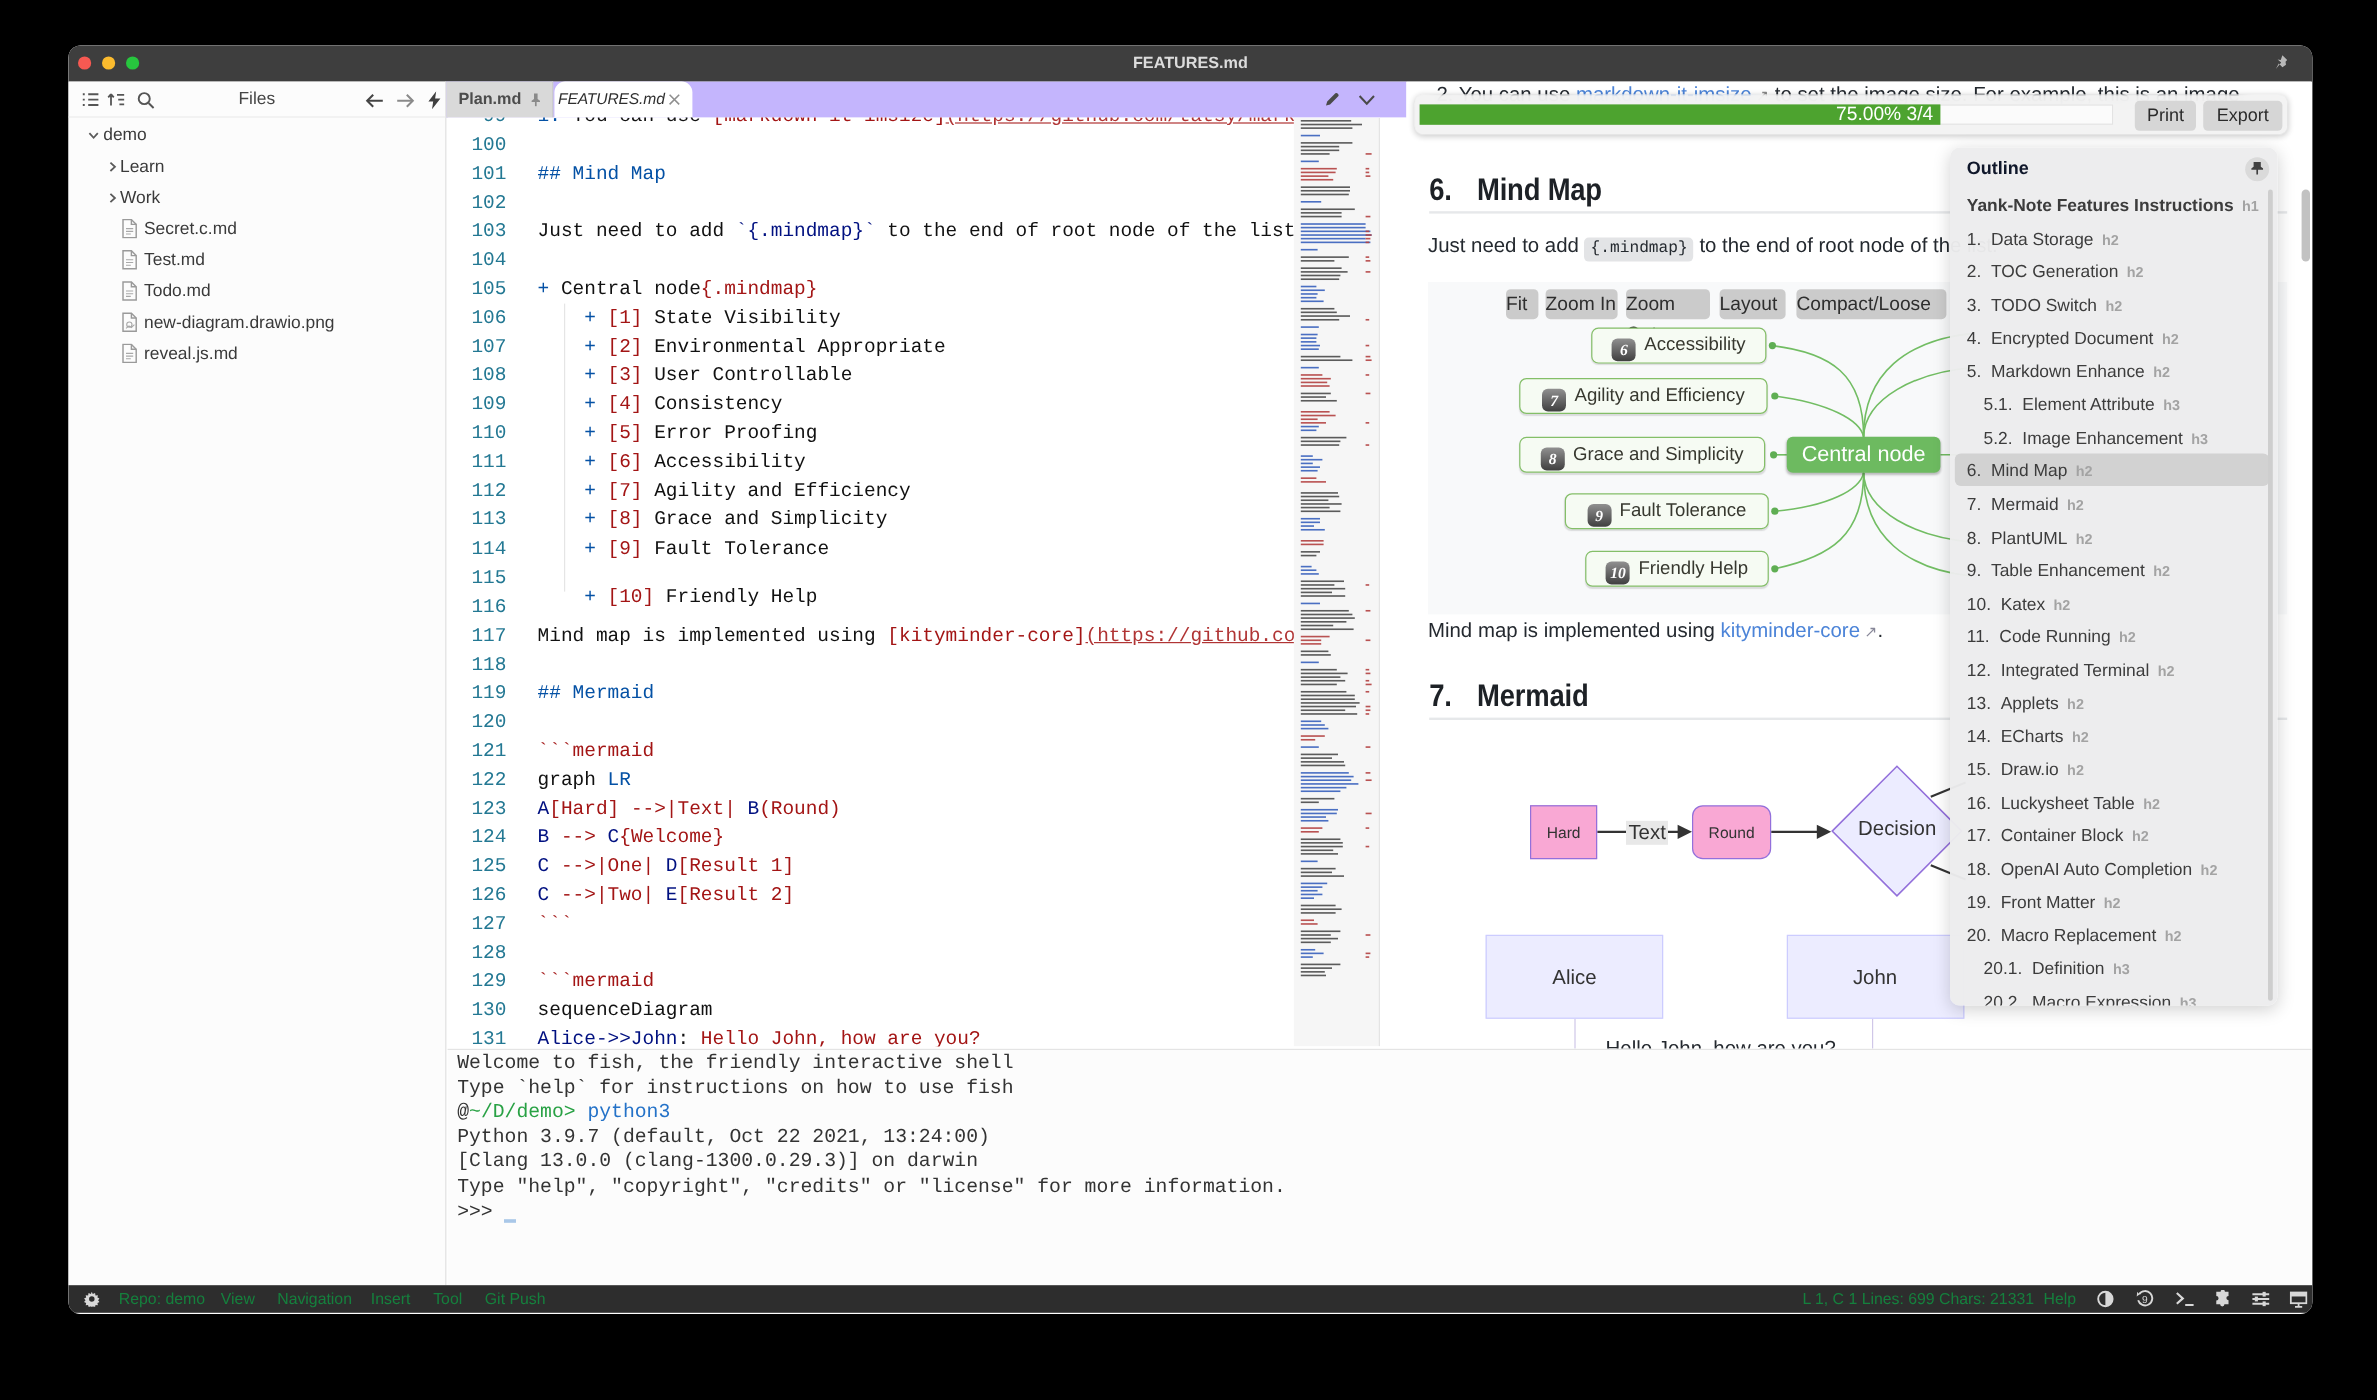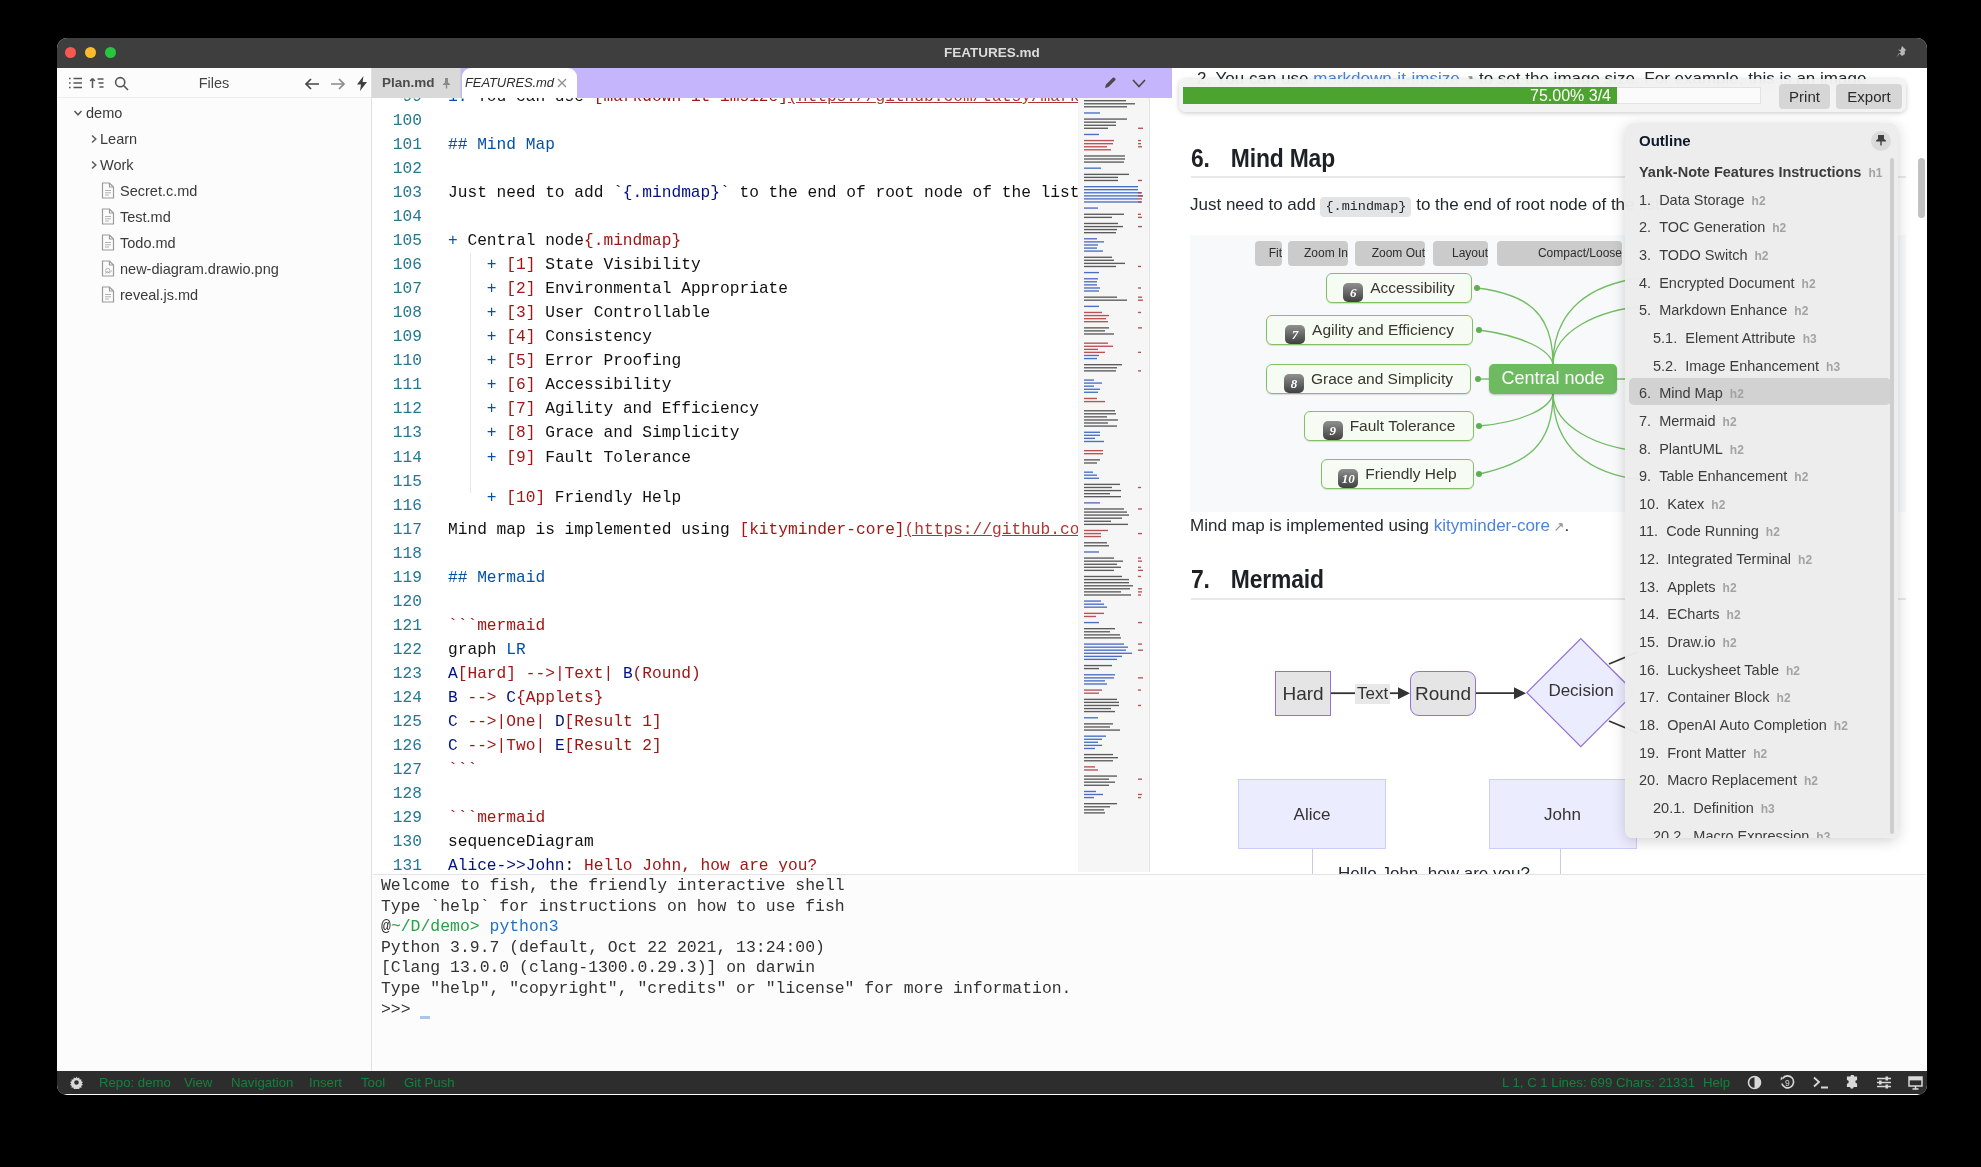--- a/index.html
+++ b/index.html
@@ -32,28 +32,28 @@
 .kr{color:#a31515;}  
 .ku{color:#b03434;text-decoration:underline;} 
 
 .preview{position:absolute;left:1115px;top:30px;width:754px;height:806px;background:#fff;overflow:hidden;}
 .pv-h2{position:absolute;font-size:26px;font-weight:bold;color:#1d2126;letter-spacing:-0.2px;transform:scaleX(0.88);transform-origin:0 50%;}
 .pv-hr{position:absolute;height:2px;background:#e6e8ea;}
 .pv-p{position:absolute;font-size:17px;color:#24292f;white-space:nowrap;}
 .chip{display:inline-block;background:#e3e4e6;border-radius:4px;
  font-family:"Liberation Mono",monospace;font-size:13.5px;padding:2px 5px 3px 5px;color:#24292f;}
 .mbtn{position:absolute;height:25px;line-height:25px;background:#cbcbcb;border-radius:4px;
- font-size:12px;color:#2e2e2e;text-align:right;top:203px;}
+ font-size:16px;color:#2e2e2e;text-align:left;top:203px;}
 .mnode{position:absolute;height:30px;background:#f6fbf3;border:1px solid #84bf68;border-radius:6px;
  box-shadow:0 1px 1px rgba(0,0,0,.12);line-height:28px;text-align:center;font-size:15.5px;color:#37382f;white-space:nowrap;}
 .pico{display:inline-block;width:20px;height:19px;border-radius:5px;vertical-align:-4px;margin-right:7px;
  background:linear-gradient(#909090,#3f3f3f);color:#fff;font-style:italic;font-weight:bold;
  font-size:13px;line-height:19px;text-align:center;font-family:"Liberation Serif",serif;}
 
-.mmbox{position:absolute;background:#e5e5e5;border:1px solid #9370db;font-size:19px;color:#333;
+.mmbox{position:absolute;background:#f9a8d4;border:1px solid #9370db;font-size:13px;color:#333;
  text-align:center;}
 .actor{position:absolute;background:#ececff;border:1px solid #ccccff;font-size:17px;color:#333;
  text-align:center;width:148px;height:70px;line-height:70px;}
 
 .outline{position:absolute;left:453px;top:55px;width:273px;height:715px;background:rgba(236,236,237,0.97);
  border-radius:8px;box-shadow:0 3px 14px rgba(0,0,0,0.18);overflow:hidden;}
 .oi{position:absolute;left:14px;height:28px;line-height:28px;font-size:14.5px;color:#3c3c3c;white-space:nowrap;}
 .otag{font-size:12px;color:#a3a3a3;margin-left:7px;font-weight:bold;}
 
 .terminal{position:absolute;left:316px;top:836px;width:1553px;height:197px;background:#fcfcfc;
@@ -211,21 +211,21 @@
       <div class="cl ln" style="top:467.6px;">119</div>
       <div class="cl cc" style="top:467.6px;"><span class="kb">## Mermaid</span></div>
       <div class="cl ln" style="top:491.6px;">120</div>
       <div class="cl ln" style="top:515.7px;">121</div>
       <div class="cl cc" style="top:515.7px;"><span class="kr">```mermaid</span></div>
       <div class="cl ln" style="top:539.7px;">122</div>
       <div class="cl cc" style="top:539.7px;">graph <span class="kb">LR</span></div>
       <div class="cl ln" style="top:563.7px;">123</div>
       <div class="cl cc" style="top:563.7px;"><span class="kn">A</span><span class="kr">[Hard]</span> <span class="kr">--&gt;|Text|</span> <span class="kn">B</span><span class="kr">(Round)</span></div>
       <div class="cl ln" style="top:587.8px;">124</div>
-      <div class="cl cc" style="top:587.8px;"><span class="kn">B</span> <span class="kr">--&gt;</span> <span class="kn">C</span><span class="kr">{Applets}</span></div>
+      <div class="cl cc" style="top:587.8px;"><span class="kn">B</span> <span class="kr">--&gt;</span> <span class="kn">C</span><span class="kr">{Welcome}</span></div>
       <div class="cl ln" style="top:611.8px;">125</div>
       <div class="cl cc" style="top:611.8px;"><span class="kn">C</span> <span class="kr">--&gt;|One|</span> <span class="kn">D</span><span class="kr">[Result 1]</span></div>
       <div class="cl ln" style="top:635.8px;">126</div>
       <div class="cl cc" style="top:635.8px;"><span class="kn">C</span> <span class="kr">--&gt;|Two|</span> <span class="kn">E</span><span class="kr">[Result 2]</span></div>
       <div class="cl ln" style="top:659.8px;">127</div>
       <div class="cl cc" style="top:659.8px;"><span class="kr">```</span></div>
       <div class="cl ln" style="top:683.9px;">128</div>
       <div class="cl ln" style="top:707.9px;">129</div>
       <div class="cl cc" style="top:707.9px;"><span class="kr">```mermaid</span></div>
       <div class="cl ln" style="top:731.9px;">130</div>

